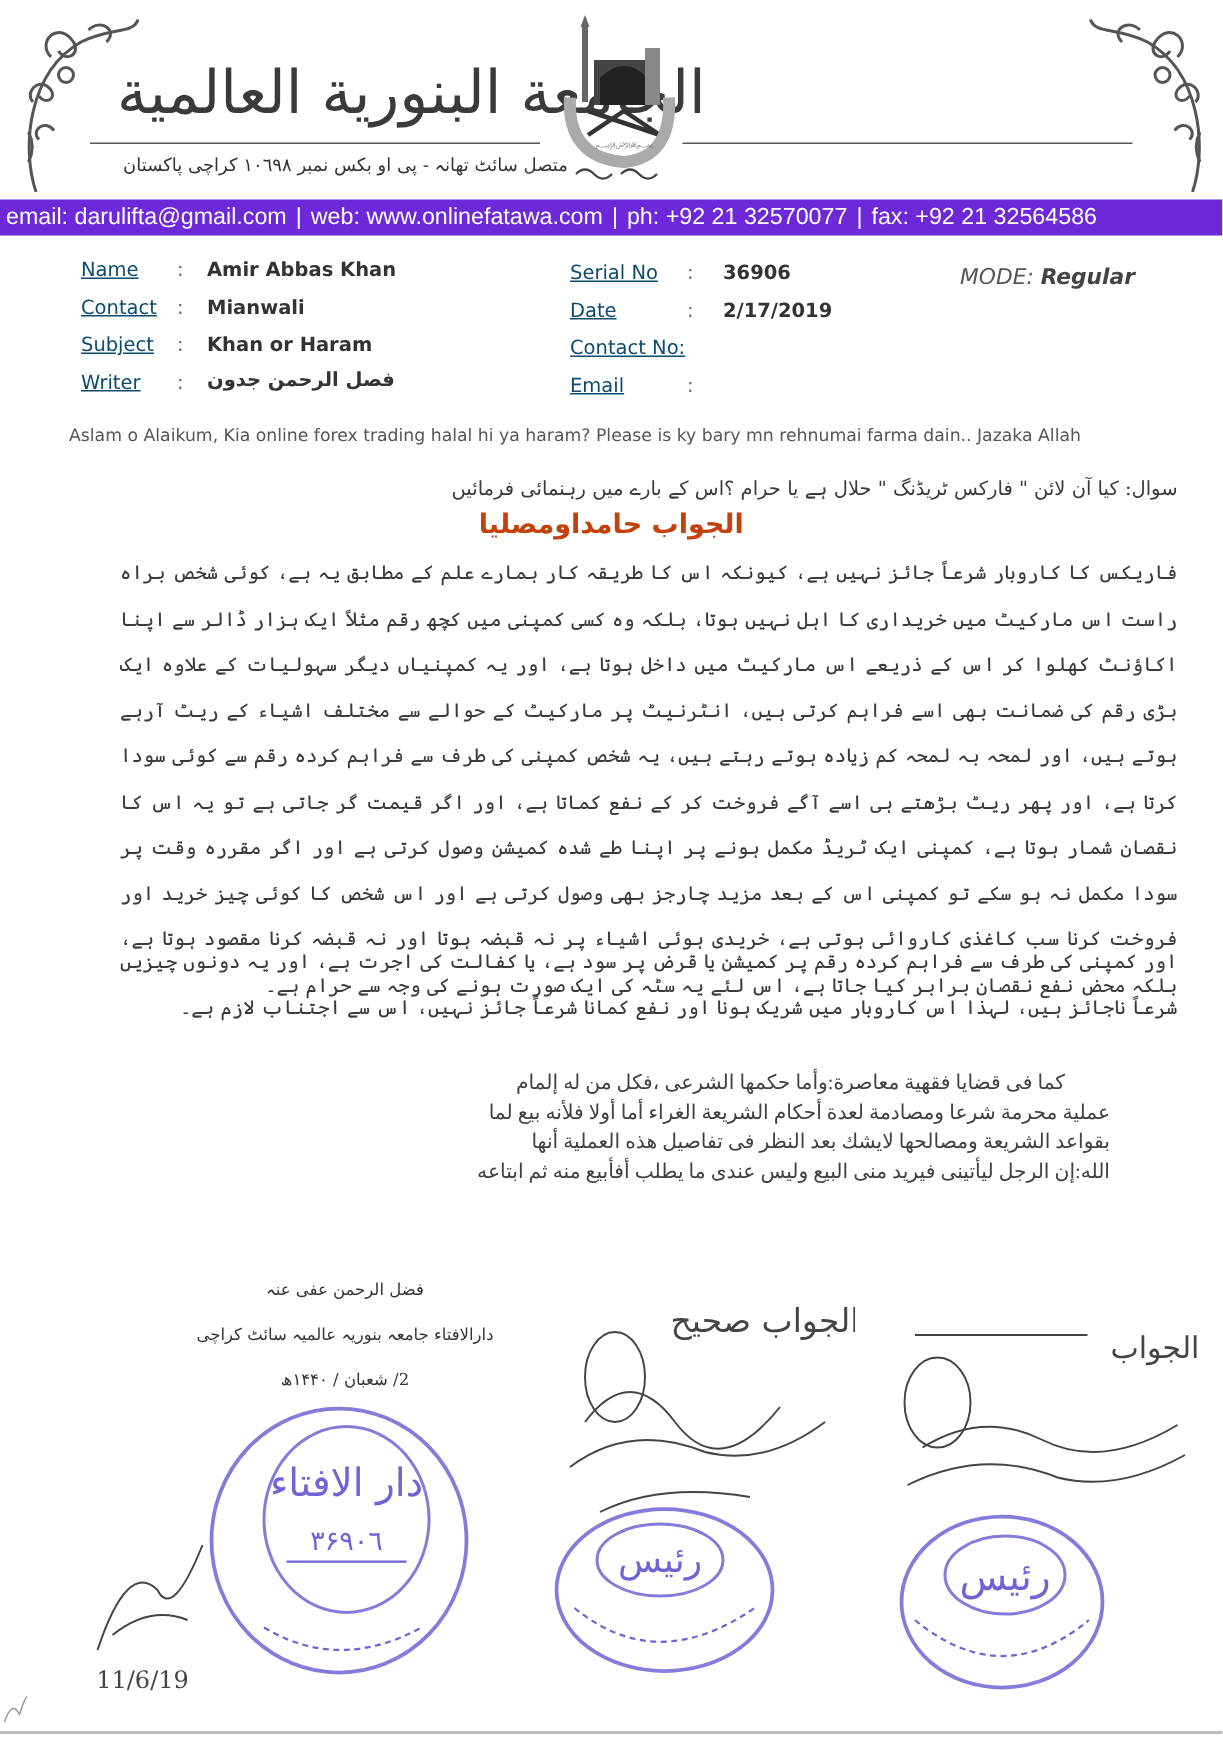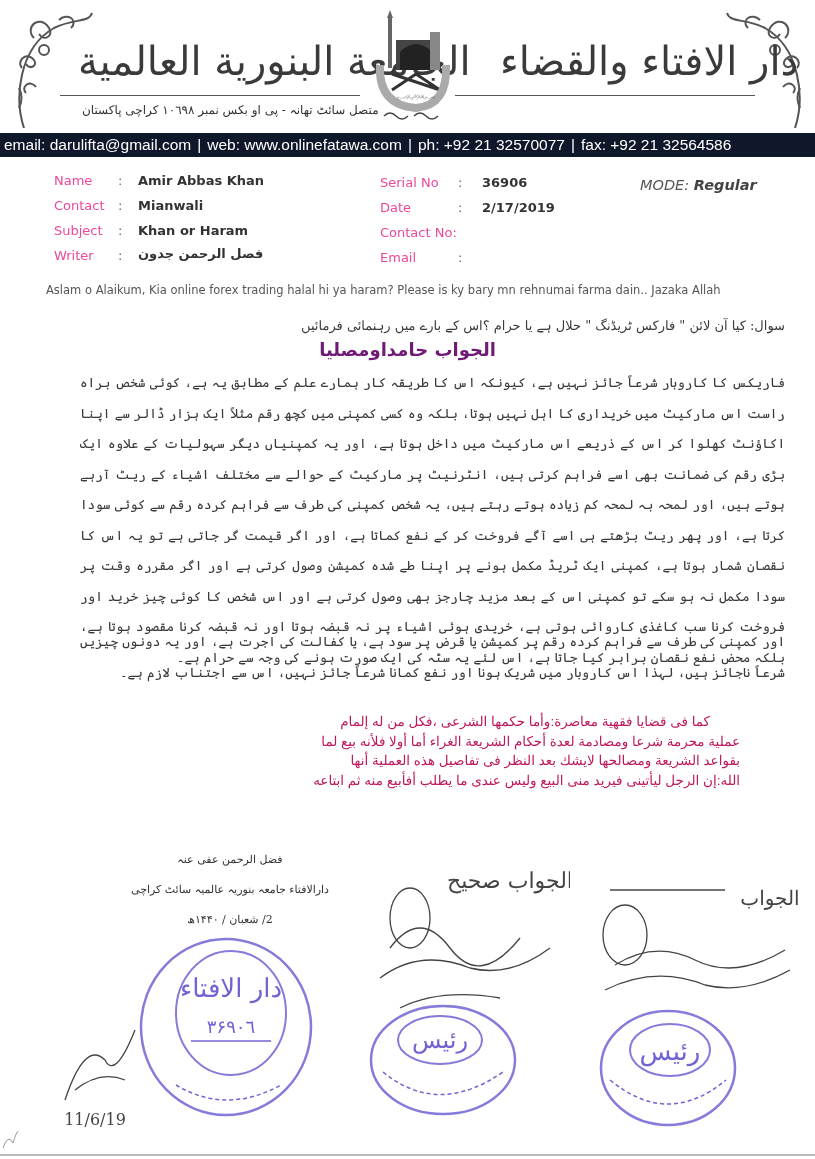--- a/index.html
+++ b/index.html
@@ -16,48 +16,48 @@
   .arabic-title.left-title { left: 78px; }
   .arabic-title.right-title { left: 500px; }
   .head-rule { position: absolute; top: 95px; height: 1px; background: #555; }
   .head-rule.l { left: 60px; width: 300px; }
   .head-rule.r { left: 455px; width: 300px; }
   .address-ur { position: absolute; top: 103px; left: 82px; font-family: "DejaVu Serif", serif;
                 font-size: 12px; color: #333; direction: rtl; }
   .emblem { position: absolute; left: 368px; top: 10px; width: 86px; height: 112px; }
 
   .contact-bar { position: absolute; left: 0; top: 133px; width: 815px; height: 24px;
-                 background: #0f172a; color: #ffffff; font-family: "Liberation Sans", sans-serif;
+                 background: #6d28d9; color: #ffffff; font-family: "Liberation Sans", sans-serif;
                  font-size: 15.5px; line-height: 24px; white-space: nowrap; padding-left: 4px; box-sizing: border-box;
                  transform-origin: left; }
   .contact-bar span.sep { margin: 0 6px; }
 
   
   .info { position: absolute; top: 170px; left: 0; width: 815px; height: 100px; font-size: 13px; }
-  .info .lbl { position: absolute; color: #ec4899; font-family: "DejaVu Sans", sans-serif; }
+  .info .lbl { position: absolute; color: #0c4a6e; font-family: "DejaVu Sans", sans-serif; text-decoration: underline; }
   .info .colon { position: absolute; color: #666; }
   .info .val { position: absolute; font-weight: bold; color: #333; }
   .mode { position: absolute; left: 640px; top: 177px; font-size: 14.5px; color: #555; font-style: italic; }
   .mode b { color: #444; }
 
   .question-en { position: absolute; left: 46px; top: 283px; width: 740px; font-size: 11.5px;
                  line-height: 15px; color: #555; }
 
   
   .urdu { position: absolute; direction: rtl; font-family: "DejaVu Serif", serif; color: #3a3a3a; }
   .q-ur { left: 60px; top: 318px; width: 725px; font-size: 13px; text-align: right; }
   .answer-head { position: absolute; left: 0; width: 815px; top: 339px; text-align: center;
-                 font-family: "DejaVu Sans", sans-serif; font-weight: bold; font-size: 18px; color: #701a75; direction: rtl; }
+                 font-family: "DejaVu Sans", sans-serif; font-weight: bold; font-size: 18px; color: #c2410c; direction: rtl; }
   .para { left: 80px; width: 705px; font-size: 13px; line-height: 30.5px; text-align: justify; text-align-last: right; }
   .para1 { top: 368px; }
   .para2 { top: 627px; }
 
   .arabic-quote { position: absolute; left: 225px; top: 712px; width: 515px; direction: rtl;
-                  font-family: Liberation Sans, sans-serif; font-size: 13.5px; line-height: 19.5px;
-                  color: #be185d; text-align: justify; text-align-last: right; }
+                  font-family: Liberation Serif, serif; font-size: 13.5px; line-height: 19.5px;
+                  color: #404040; text-align: justify; text-align-last: right; }
   .arabic-quote .first { padding-right: 30px; display: inline-block; }
 
   .sign-lines { position: absolute; left: 100px; top: 845px; width: 260px; direction: rtl;
                 font-family: "DejaVu Serif", serif; font-size: 11px; color: #333; text-align: center; }
   .sign-lines div { height: 30px; line-height: 30px; }
 
   
   .stamp { position: absolute; }
   .handwriting { position: absolute; }
   .corner-scribble { position: absolute; left: 0px; top: 1128px; }
@@ -82,21 +82,20 @@
       <path d="M20 30 c -10 -10, 5 -25, 15 -10 c 5 8, -5 14, -10 6" fill="none" stroke="#555" stroke-width="2"></path>
       <path d="M8 60 c -6 -6, 4 -18, 12 -8 c 4 6, -4 10, -8 4" fill="none" stroke="#555" stroke-width="2"></path>
       <path d="M45 12 c 8 -8, 20 0, 12 8" fill="none" stroke="#555" stroke-width="2"></path>
       <path d="M12 85 c -6 -6, 4 -14, 10 -6" fill="none" stroke="#555" stroke-width="2"></path>
       <circle cx="30" cy="42" r="5" fill="none" stroke="#555" stroke-width="2"></circle>
       <path d="M5 100 q 5 -10 0 -20" fill="none" stroke="#555" stroke-width="2"></path>
     </g>
   </svg>
 
   <div class="arabic-title left-title">الجامعة البنورية العالمية</div>
-  <div class="arabic-title right-title">دار الافتاء والقضاء</div>
   <div class="head-rule l"></div>
   <div class="head-rule r"></div>
   <div class="address-ur">متصل سائٹ تھانہ - پی او بکس نمبر ۱۰٦۹۸ کراچی پاکستان</div>
 
   <svg class="emblem" viewBox="0 0 86 112">
     <rect x="20" y="8" width="4" height="50" fill="#666"></rect>
     <polygon points="22,0 19,8 25,8" fill="#666"></polygon>
     <rect x="28" y="30" width="40" height="30" fill="#444"></rect>
     <path d="M32 60 L32 42 Q48 26 64 42 L64 60 Z" fill="#222"></path>
     <rect x="62" y="22" width="10" height="38" fill="#888"></rect>

